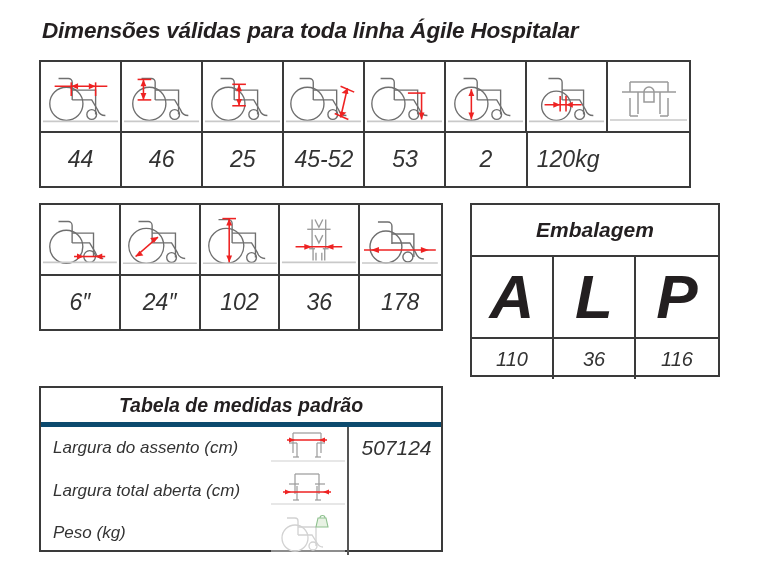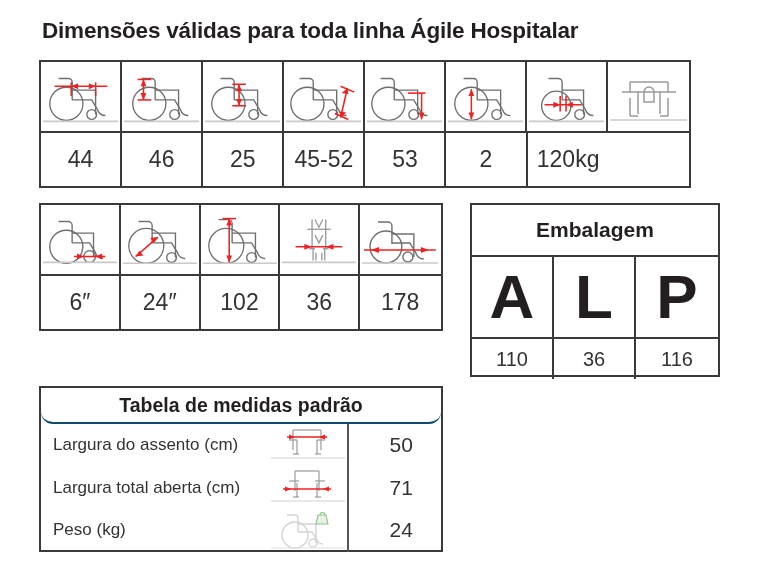--- a/index.html
+++ b/index.html
@@ -4,21 +4,21 @@
 <style>
   html,body{margin:0;padding:0;}
   body{
     width:768px;height:578px;
     background:#ffffff;
     font-family:"Liberation Sans", sans-serif;
     color:#231f20;
     overflow:hidden;
     position:relative;
   }
-  .page{position:relative;width:673px;height:578px;}
+  .page{position:relative;width:673px;height:578px;font-style:italic;}
 
   
   .title{
     position:absolute;
     left:42px; top:18px;
     font-size:22.5px;
     font-weight:bold;
     letter-spacing:-0.2px;
     color:#231f20;
     white-space:nowrap;
@@ -76,26 +76,25 @@
   .pk-letters .cell{width:82px;font-size:62px;font-weight:bold;color:#231f20;line-height:1;}
   .pk-vals{display:flex;height:40px;}
   .pk-vals .cell{width:82px;font-size:20px;color:#333;}
 
   
   #standard-table{left:39px;top:386px;width:404px;height:166px;}
   .st-head{
     height:34px;
     display:flex;align-items:center;justify-content:center;
     font-size:19.5px;font-weight:bold;color:#231f20;
-    border-bottom:2px solid #0c4a6e;
-    border-radius:12px;
+    border-bottom:5px solid #0c4a6e;
   }
   .st-body{display:flex;height:128px;}
   .st-left{width:318px;border-right:2px solid #555;box-sizing:border-box;}
-  .st-right{width:82px;display:flex;flex-direction:column;margin-left:12px;}
+  .st-right{width:82px;display:flex;margin-left:12px;}
   .st-row{
     height:42.6px;
     display:flex;align-items:center;
     position:relative;
   }
   .st-label{
     padding-left:12px;
     font-size:17px;color:#333;
     white-space:nowrap;
     flex:1;

